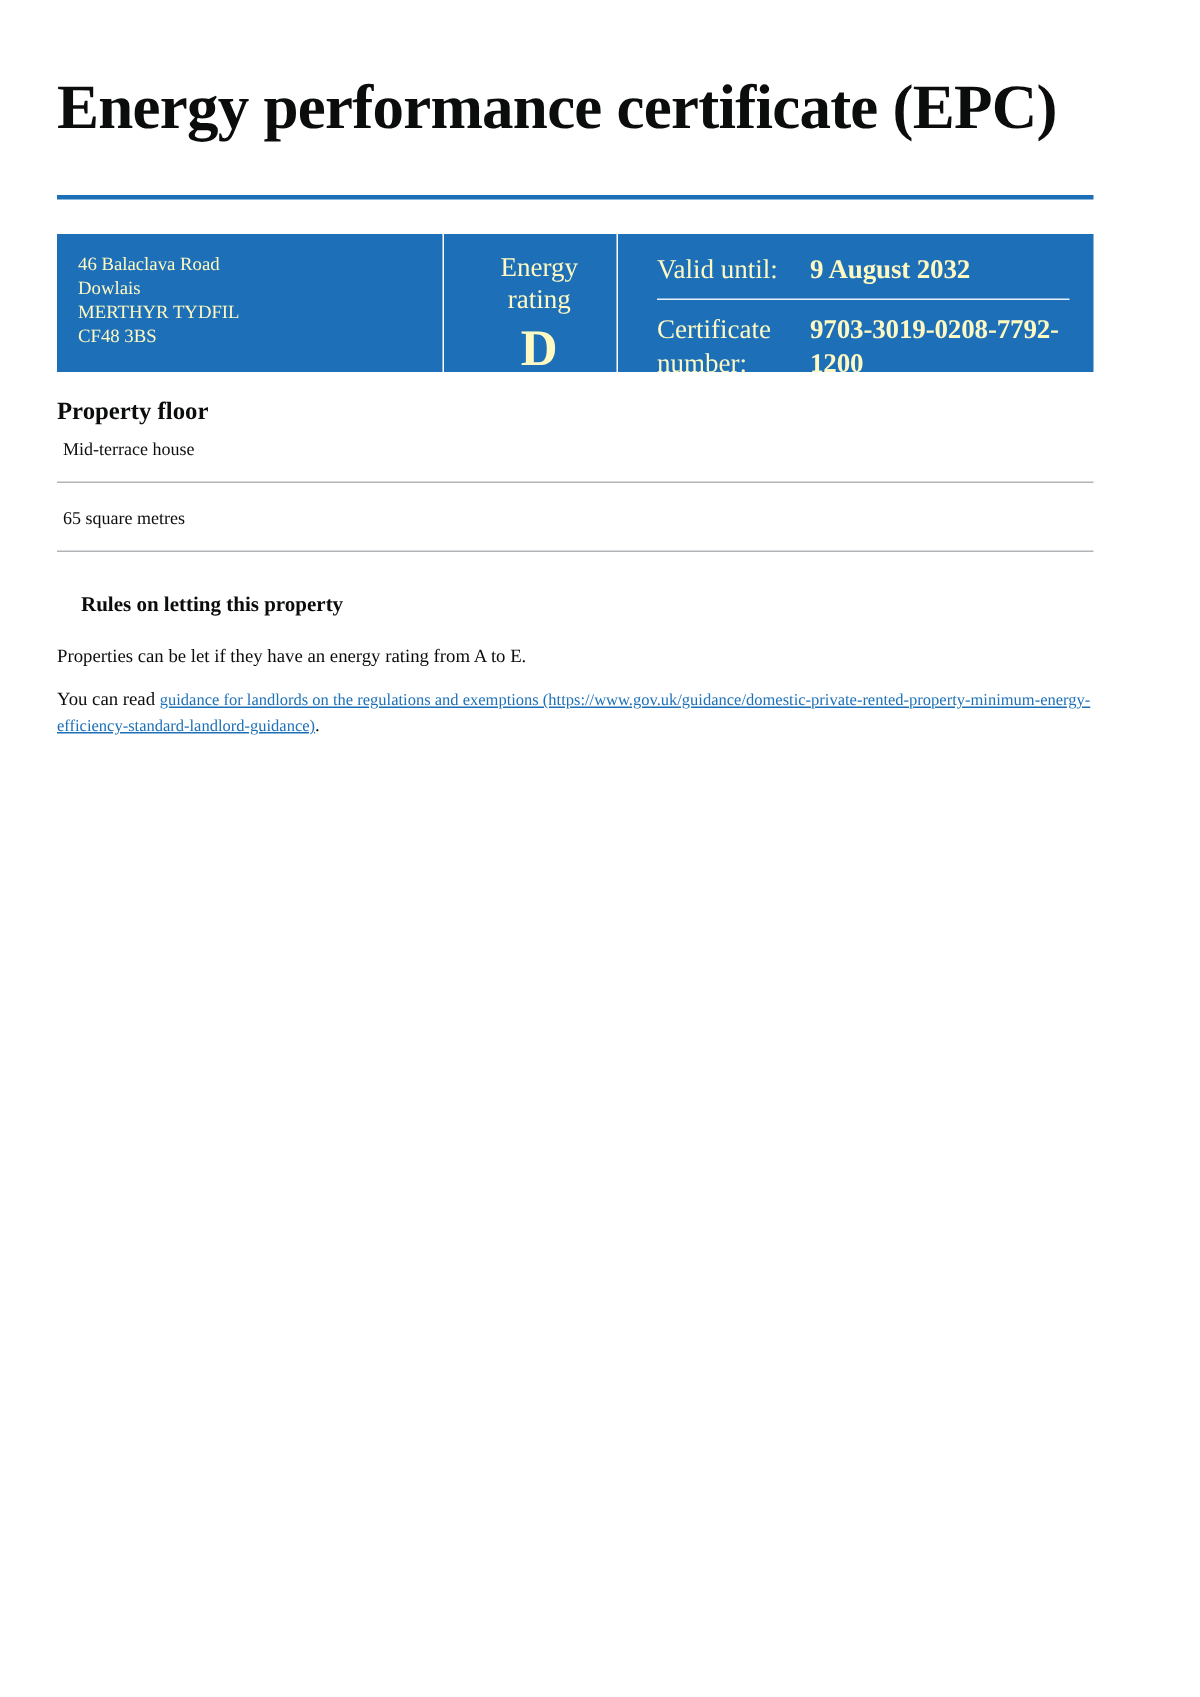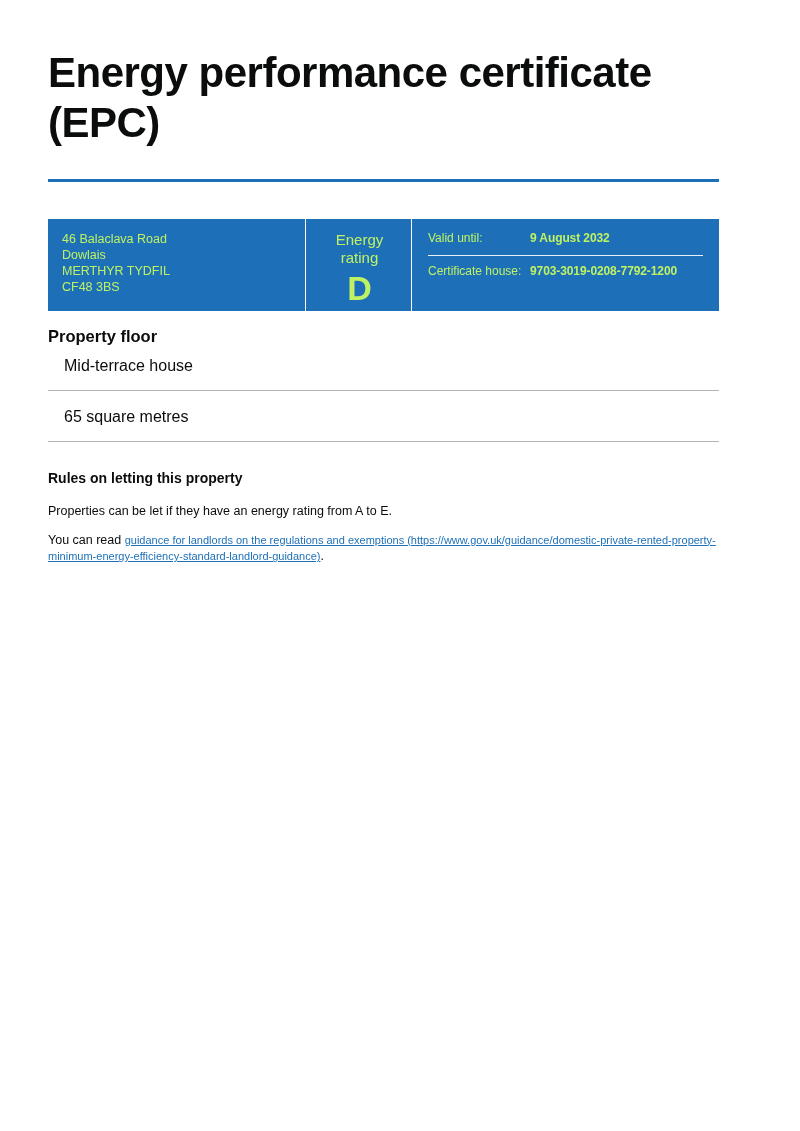--- a/index.html
+++ b/index.html
@@ -13,21 +13,22 @@
     font-family: "Liberation Sans", sans-serif;
     color: #0b0c0c;
     position: relative;
     overflow: hidden;
   }
   .page {
     position: relative;
     width: 767px;
     height: 1131px;
     box-sizing: border-box;
-    padding: 0 48px;
+    padding: 0 38px;
+    font-family: Liberation Serif, serif;
   }
 
   
   .title {
     font-size: 42px;
     font-weight: bold;
     line-height: 1.18;
     letter-spacing: -0.5px;
     margin: 0;
     padding-top: 48px;
@@ -38,62 +39,63 @@
     border: none;
     border-top: 3px solid #1d70b8;
     margin: 32px 0 0 0;
     height: 0;
   }
 
   
   .summary {
     display: flex;
     background: #1d70b8;
-    color: #bef264;
-    margin-top: 37px;
+    color: #fef9c3;
+    margin-top: 23px;
     height: 92px;
     box-sizing: border-box;
+    gap: 10px;
   }
   .summary-address {
     flex: 0 0 258px;
     padding: 12px 14px 10px 14px;
     font-size: 12.5px;
     line-height: 1.28;
     box-sizing: border-box;
     border-right: 1px solid #ffffff;
   }
   .summary-address div { white-space: nowrap; }
 
   .summary-rating {
     flex: 0 0 106px;
     padding: 12px 10px 10px 12px;
     box-sizing: border-box;
     border-right: 1px solid #ffffff;
     text-align: center;
   }
   .summary-rating .label {
-    font-size: 15px;
+    font-size: 18px;
     line-height: 1.2;
   }
   .summary-rating .letter {
     font-size: 34px;
     font-weight: bold;
     line-height: 1.05;
     margin-top: 4px;
   }
 
   .summary-meta {
     flex: 1 1 auto;
     padding: 12px 16px 8px 16px;
     box-sizing: border-box;
   }
   .meta-row {
     display: flex;
     align-items: flex-end;
-    font-size: 12px;
+    font-size: 18px;
     line-height: 1.25;
   }
   .meta-row .k {
     flex: 0 0 102px;
   }
   .meta-row .v {
     font-weight: bold;
     letter-spacing: -0.1px;
   }
   .meta-sep {
@@ -108,39 +110,39 @@
   .fact {
     padding-top: 16px;
   }
   .fact h2 {
     font-size: 16.5px;
     font-weight: bold;
     margin: 0 0 9px 0;
     line-height: 1.2;
   }
   .fact p {
-    font-size: 16px;
-    margin: 0 0 14px 16px;
+    font-size: 12px;
+    margin: 0 0 14px 4px;
     line-height: 1.25;
   }
   .fact-rule {
     border: none;
     border-top: 1px solid #b1b4b6;
     margin: 0;
     height: 0;
   }
 
   
   .section {
     padding-top: 28px;
   }
   .section h3 {
     font-size: 14px;
     font-weight: bold;
-    margin: 0 0 16px 0;
+    margin: 0 0 16px 16px;
     line-height: 1.2;
   }
   .section p {
     font-size: 12.5px;
     margin: 4px 0 12px 0;
     line-height: 1.35;
     max-width: 700px;
   }
 
   a.link {
@@ -178,21 +180,21 @@
       <div class="letter">D</div>
     </div>
 
     <div class="summary-meta">
       <div class="meta-row">
         <span class="k">Valid until:</span>
         <span class="v">9 August 2032</span>
       </div>
       <hr class="meta-sep">
       <div class="meta-row">
-        <span class="k">Certificate house:</span>
+        <span class="k">Certificate number:</span>
         <span class="v">9703-3019-0208-7792-1200</span>
       </div>
     </div>
 
   </div>
 
   <div class="fact">
     <h2>Property floor</h2>
     <p>Mid-terrace house</p>
     <hr class="fact-rule">

